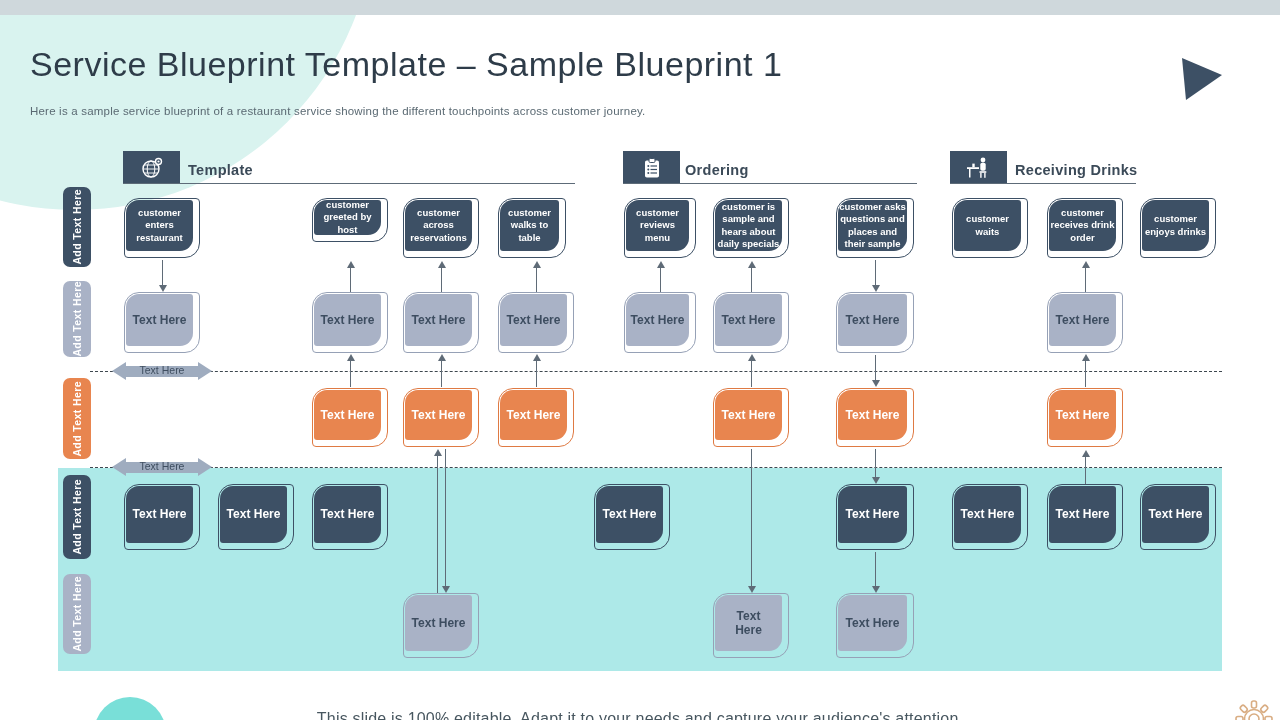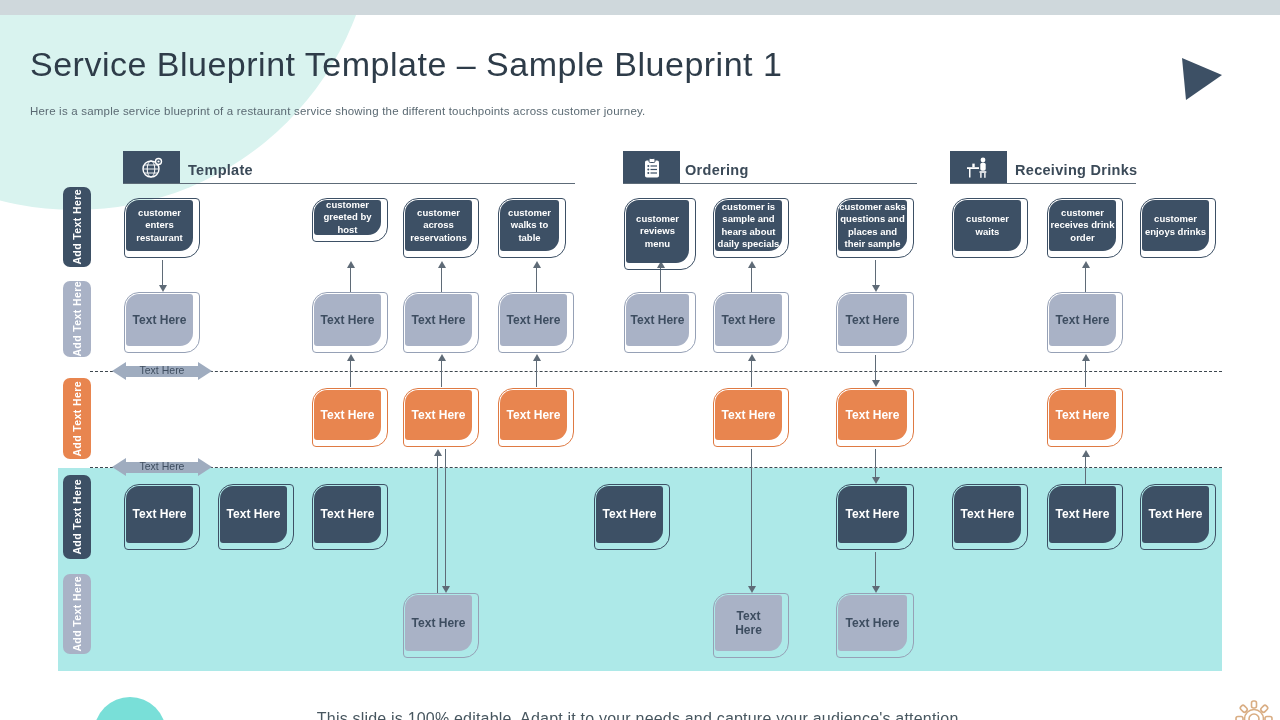--- a/index.html
+++ b/index.html
@@ -203,21 +203,21 @@
         <span class="fill">
           <span class="txt">customer across reservations</span>
         </span>
       </div>
       <div class="node v-navy small" style="left: 498px; top: 183px; width: 68px; height: 60px;">
         <span class="outl"></span>
         <span class="fill">
           <span class="txt">customer walks to table</span>
         </span>
       </div>
-      <div class="node v-navy small" style="left: 624px; top: 183px; width: 72px; height: 72px;">
+      <div class="node v-navy small" style="left: 624px; top: 183px; width: 72px; height: 60px;">
         <span class="outl"></span>
         <span class="fill">
           <span class="txt">customer reviews menu</span>
         </span>
       </div>
       <div class="node v-navy small" style="left: 713px; top: 183px; width: 76px; height: 60px;">
         <span class="outl"></span>
         <span class="fill">
           <span class="txt">customer is sample and hears about daily specials</span>
         </span>

